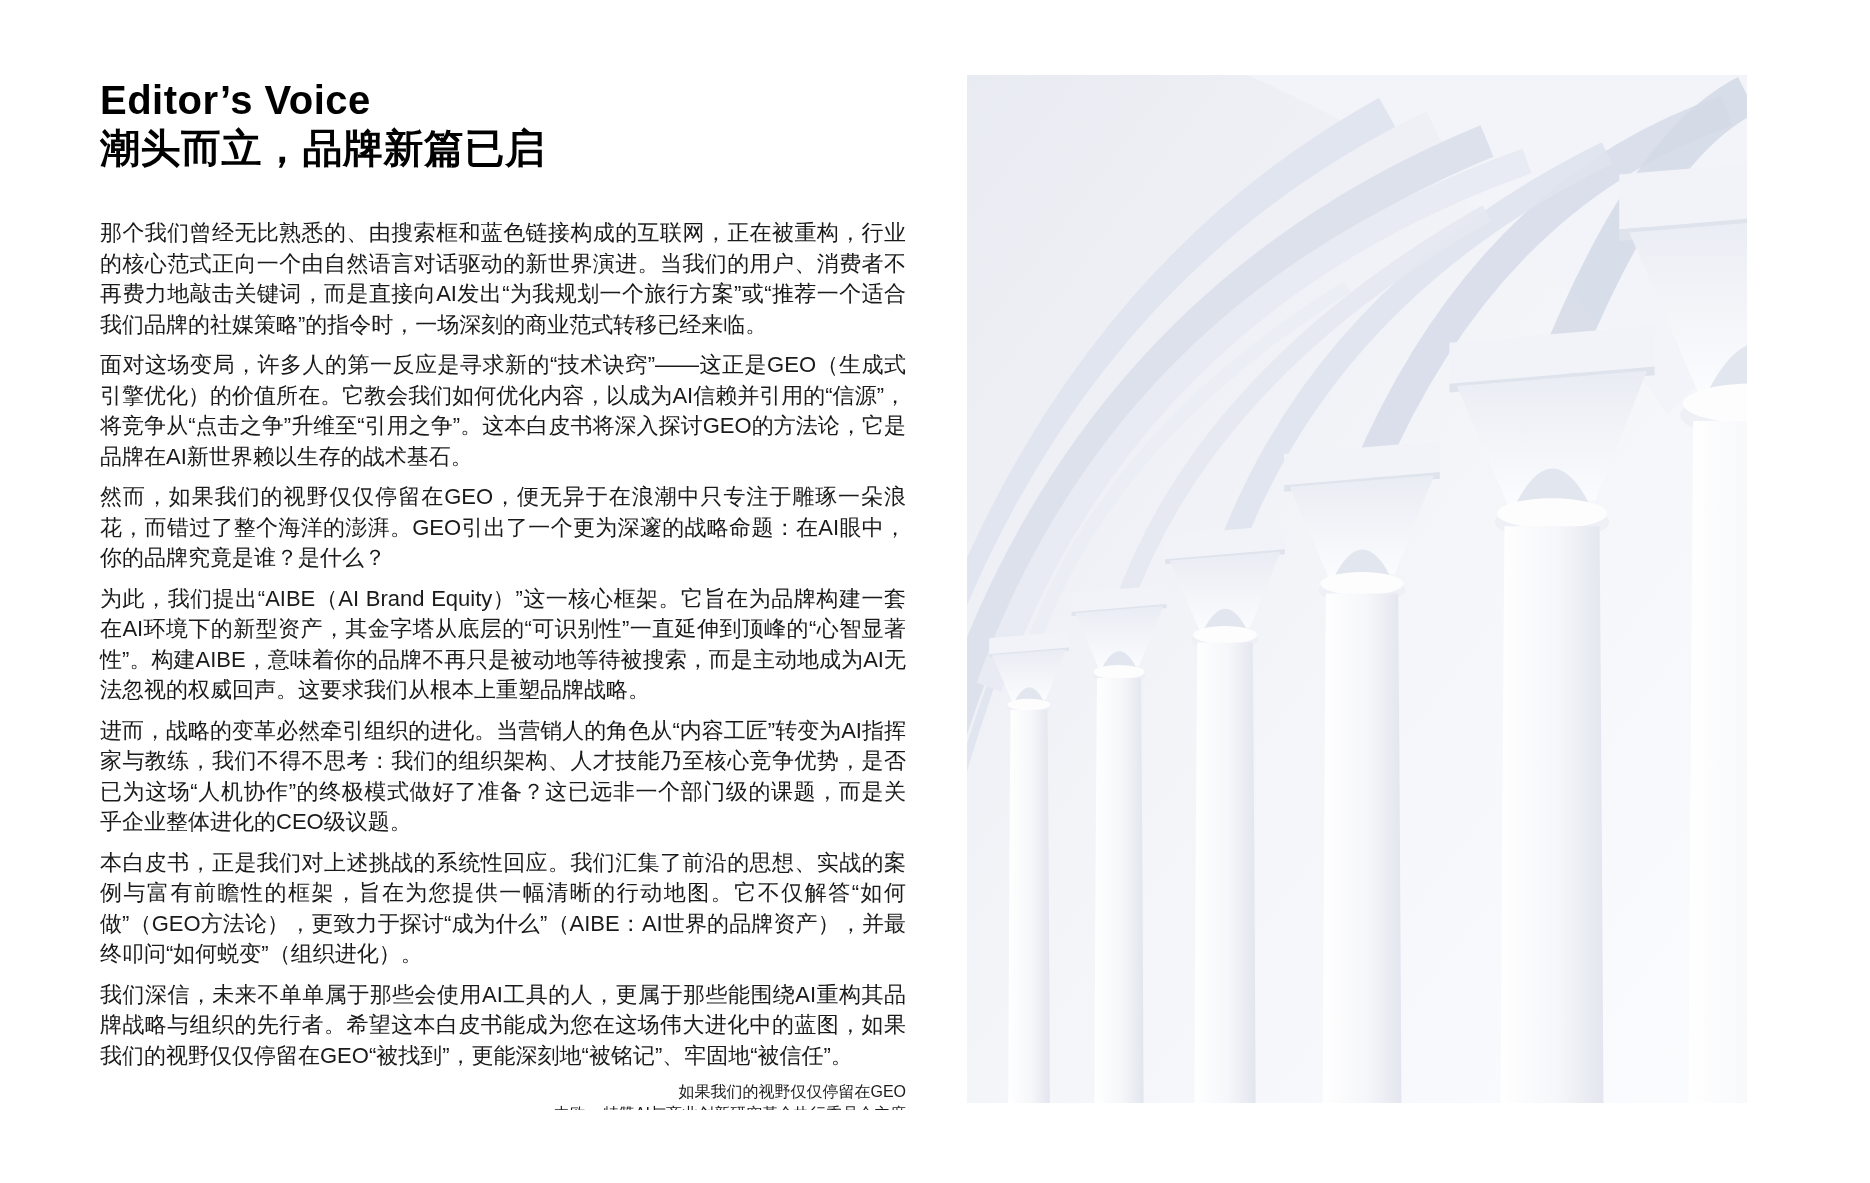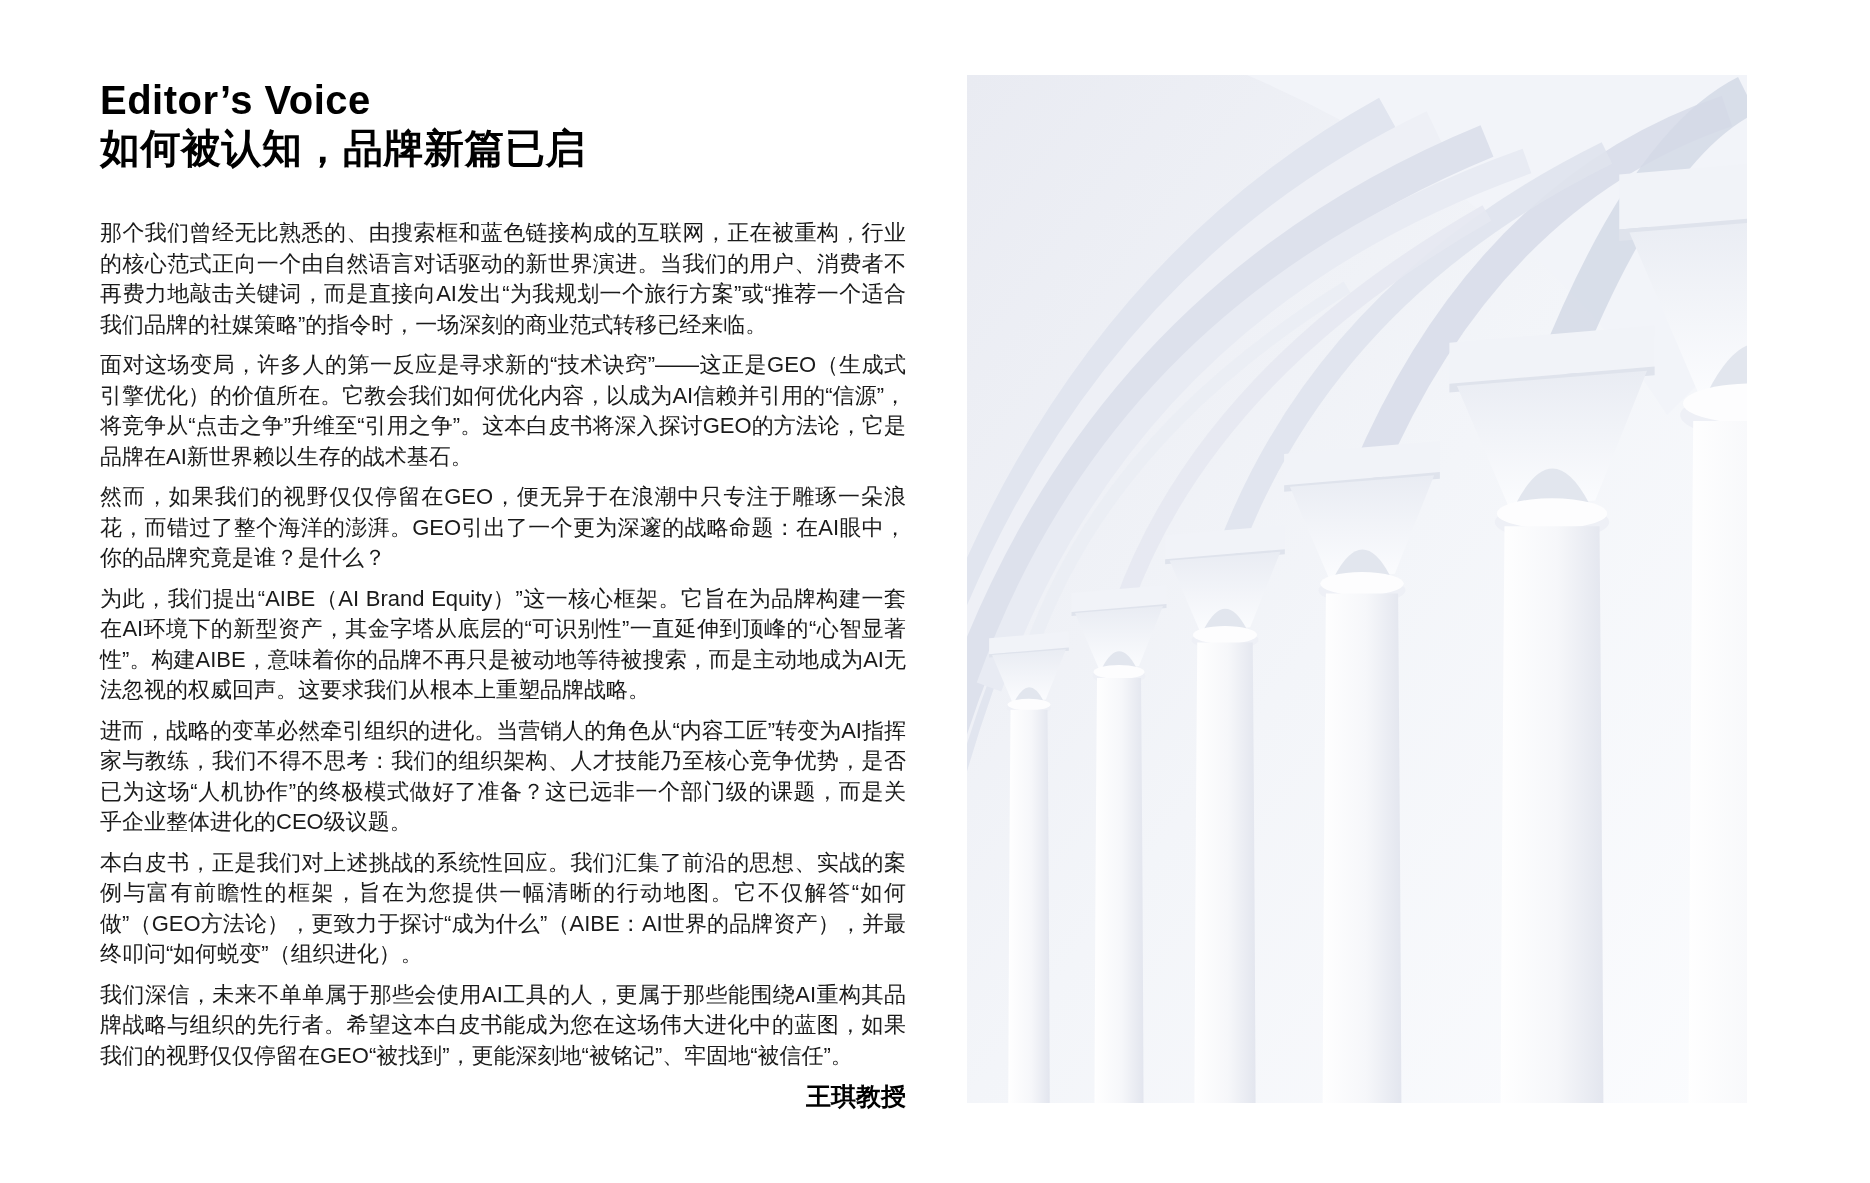--- a/index.html
+++ b/index.html
@@ -45,34 +45,33 @@
   }
 </style>
 </head>
 <body>
 
 <div class="page">
 
   <div class="text-col">
     <h1 class="title">
       <span class="t-en">Editor’s Voice</span>
-      <span class="t-zh">如何被认知，品牌新篇已启</span>
+      <span class="t-zh">潮头而立，品牌新篇已启</span>
     </h1>
 
 
     <p class="body">那个我们曾经无比熟悉的、由搜索框和蓝色链接构成的互联网，正在被重构，行业的核心范式正向一个由自然语言对话驱动的新世界演进。当我们的用户、消费者不再费力地敲击关键词，而是直接向AI发出“为我规划一个旅行方案”或“推荐一个适合我们品牌的社媒策略”的指令时，一场深刻的商业范式转移已经来临。</p>
     <p class="body">面对这场变局，许多人的第一反应是寻求新的“技术诀窍”——这正是GEO（生成式引擎优化）的价值所在。它教会我们如何优化内容，以成为AI信赖并引用的“信源”，将竞争从“点击之争”升维至“引用之争”。这本白皮书将深入探讨GEO的方法论，它是品牌在AI新世界赖以生存的战术基石。</p>
     <p class="body">然而，如果我们的视野仅仅停留在GEO，便无异于在浪潮中只专注于雕琢一朵浪花，而错过了整个海洋的澎湃。GEO引出了一个更为深邃的战略命题：在AI眼中，你的品牌究竟是谁？是什么？</p>
     <p class="body">为此，我们提出“AIBE（AI Brand Equity）”这一核心框架。它旨在为品牌构建一套在AI环境下的新型资产，其金字塔从底层的“可识别性”一直延伸到顶峰的“心智显著性”。构建AIBE，意味着你的品牌不再只是被动地等待被搜索，而是主动地成为AI无法忽视的权威回声。这要求我们从根本上重塑品牌战略。</p>
     <p class="body">进而，战略的变革必然牵引组织的进化。当营销人的角色从“内容工匠”转变为AI指挥家与教练，我们不得不思考：我们的组织架构、人才技能乃至核心竞争优势，是否已为这场“人机协作”的终极模式做好了准备？这已远非一个部门级的课题，而是关乎企业整体进化的CEO级议题。</p>
     <p class="body">本白皮书，正是我们对上述挑战的系统性回应。我们汇集了前沿的思想、实战的案例与富有前瞻性的框架，旨在为您提供一幅清晰的行动地图。它不仅解答“如何做”（GEO方法论），更致力于探讨“成为什么”（AIBE：AI世界的品牌资产），并最终叩问“如何蜕变”（组织进化）。</p>
     <p class="body">我们深信，未来不单单属于那些会使用AI工具的人，更属于那些能围绕AI重构其品牌战略与组织的先行者。希望这本白皮书能成为您在这场伟大进化中的蓝图，如果我们的视野仅仅停留在GEO“被找到”，更能深刻地“被铭记”、牢固地“被信任”。</p>
 
     <div class="signature">
-      <div class="sig-name">王琪教授</div>
       <div class="sig-role">如果我们的视野仅仅停留在GEO</div>
       <div class="sig-role">中欧 x 特赞AI与商业创新研究基金执行委员会主席</div>
 
     </div>
   </div>
 
   <div class="photo">
     <svg viewBox="0 0 780 1028" xmlns="http://www.w3.org/2000/svg">
       <defs>
         <linearGradient id="shaftG" x1="0" y1="0" x2="1" y2="0">

